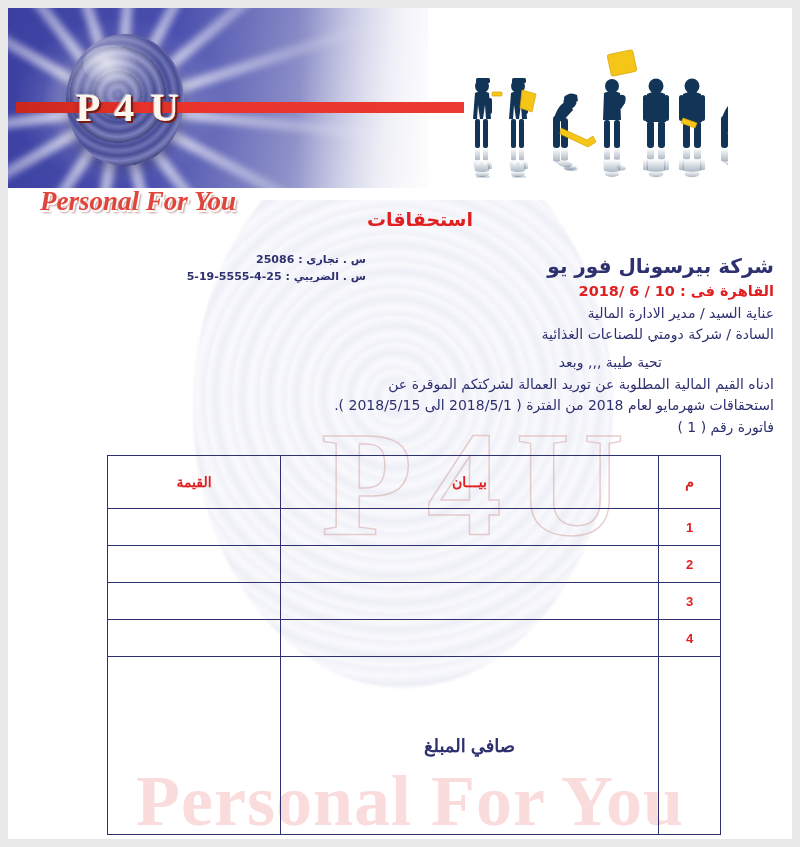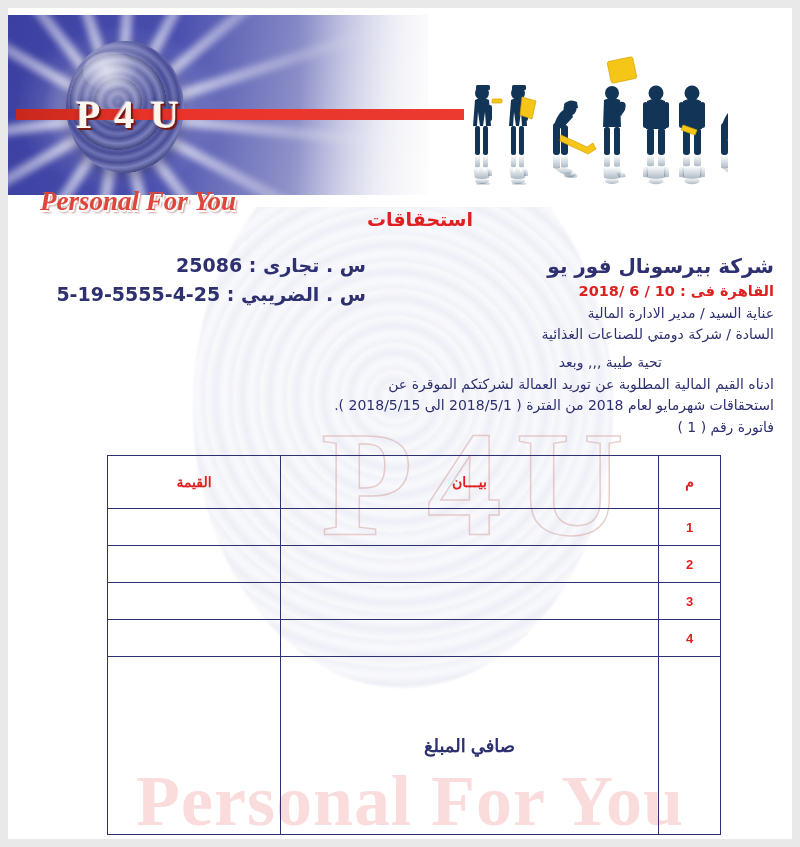--- a/index.html
+++ b/index.html
@@ -18,21 +18,21 @@
     top: 8px;
     width: 784px;
     height: 831px;
     background: #ffffff;
     overflow: hidden;
   }
 
   
   #banner {
     position: absolute;
-    left: 0; top: 7px;
+    left: 0; top: 0;
     width: 720px;
     height: 192px;
     overflow: hidden;
     background: #ffffff;
   }
 
   
   #banner-blue {
     position: absolute;
     left: 0; top: 0;
@@ -197,21 +197,21 @@
   }
 
   #reg-block {
     position: absolute;
     right: 426px; top: 243px;
     text-align: right;
     z-index: 5;
     line-height: 1.55;
   }
   #reg-block div {
-    font-size: 19px;
+    font-size: 11px;
     font-weight: bold;
     color: #2e3070;
     white-space: nowrap;
   }
 
   #right-block {
     position: absolute;
     right: 18px; top: 245px;
     width: 470px;
     text-align: right;

